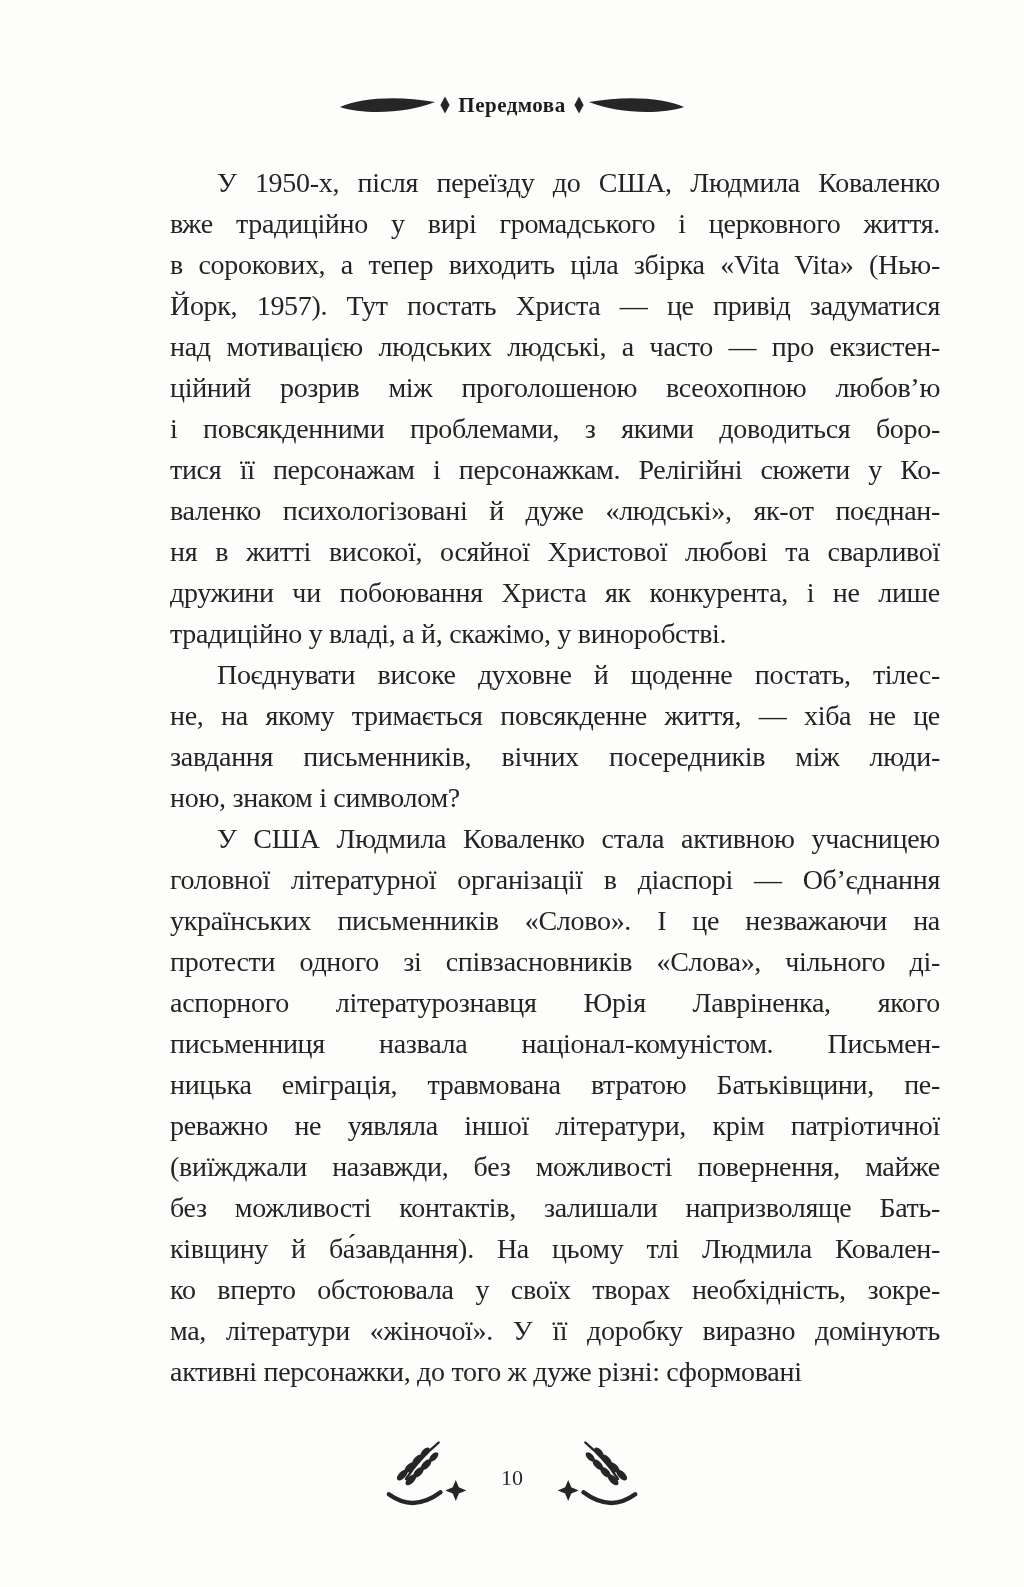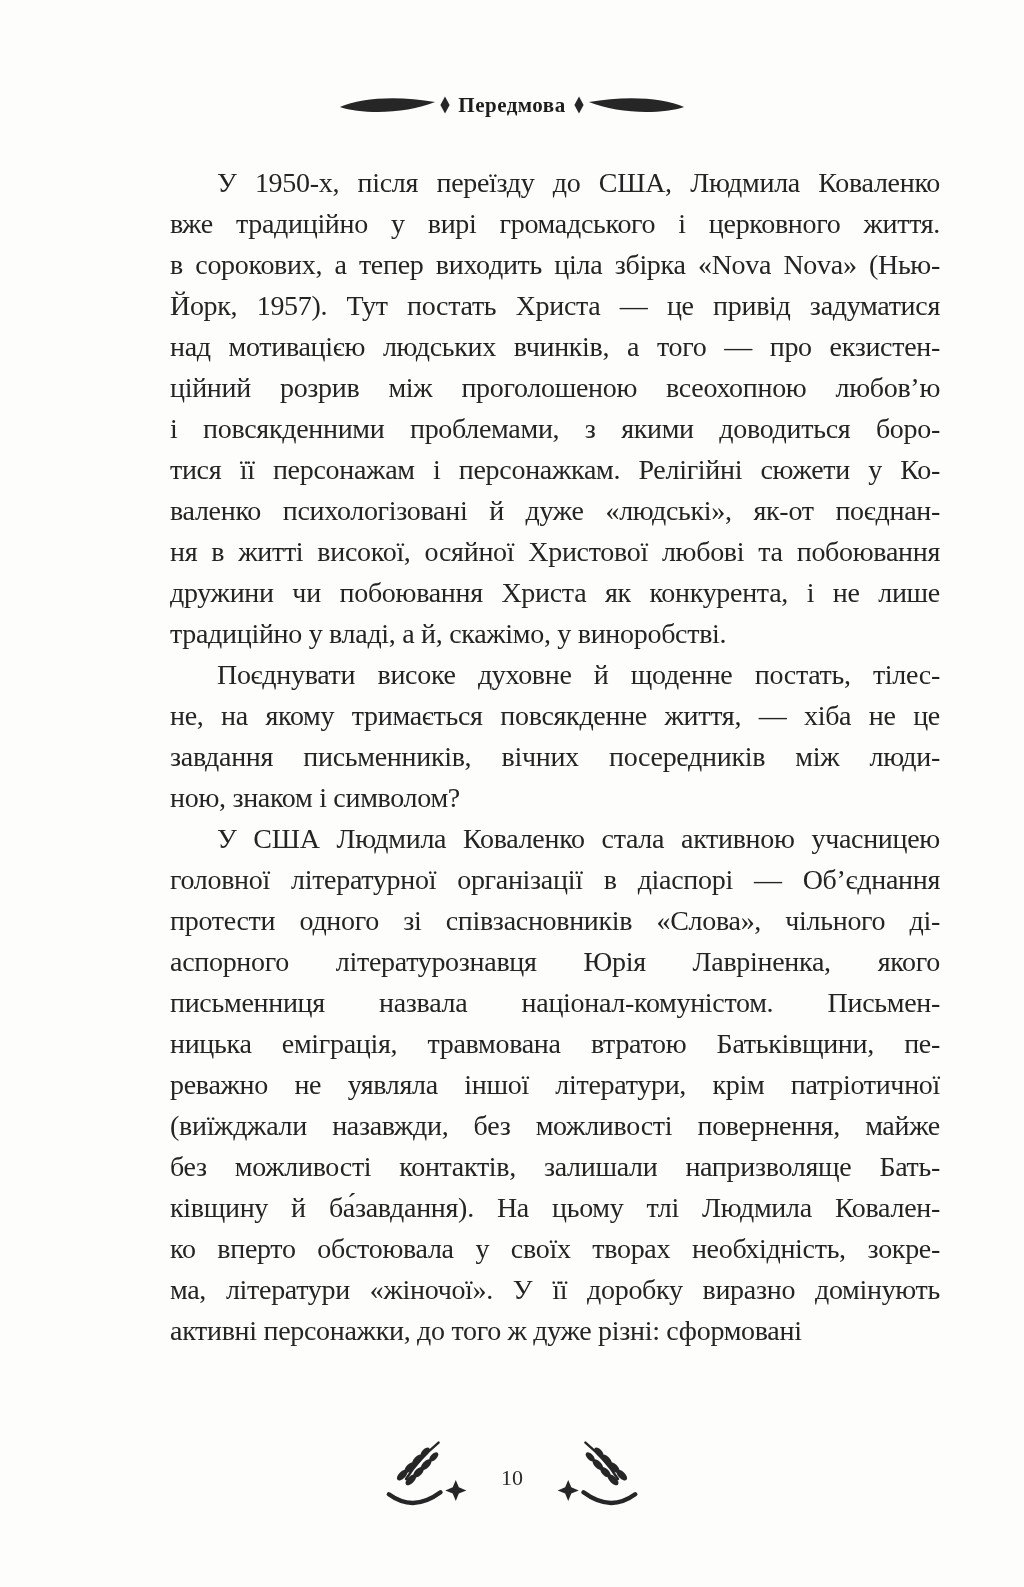--- a/index.html
+++ b/index.html
@@ -109,40 +109,41 @@
       <svg width="100" height="22" viewBox="0 0 104 22">
         <path d="M2,13 C24,3 64,1 101,8 C72,20 26,21 2,13 Z" fill="#262626"></path>
       </svg>
     </span>
   </div>
 
   <div class="text-block">
       <div class="paragraph">
         <div class="line stretch first">У 1950-х, після переїзду до США, Людмила Коваленко</div>
         <div class="line stretch">вже традиційно у вирі громадського і церковного життя.</div>
-        <div class="line stretch">в сорокових, а тепер виходить ціла збірка «Nova Nova» (Нью-</div>
+        <div class="line stretch">в сорокових, а тепер виходить ціла збірка «Vita Vita» (Нью-</div>
         <div class="line stretch">Йорк, 1957). Тут постать Христа — це привід задуматися</div>
-        <div class="line stretch">над мотивацією людських вчинків, а того — про екзистен-</div>
+        <div class="line stretch">над мотивацією людських людські, а часто — про екзистен-</div>
         <div class="line stretch">ційний розрив між проголошеною всеохопною любов’ю</div>
         <div class="line stretch">і повсякденними проблемами, з якими доводиться боро-</div>
         <div class="line stretch">тися її персонажам і персонажкам. Релігійні сюжети у Ко-</div>
         <div class="line stretch">валенко психологізовані й дуже «людські», як-от поєднан-</div>
-        <div class="line stretch">ня в житті високої, осяйної Христової любові та побоювання</div>
+        <div class="line stretch">ня в житті високої, осяйної Христової любові та сварливої</div>
         <div class="line stretch">дружини чи побоювання Христа як конкурента, і не лише</div>
         <div class="line stretch last">традиційно у владі, а й, скажімо, у виноробстві.</div>
       </div>
       <div class="paragraph">
         <div class="line stretch first">Поєднувати високе духовне й щоденне постать, тілес-</div>
         <div class="line stretch">не, на якому тримається повсякденне життя, — хіба не це</div>
         <div class="line stretch">завдання письменників, вічних посередників між люди-</div>
         <div class="line stretch last">ною, знаком і символом?</div>
       </div>
       <div class="paragraph">
         <div class="line stretch first">У США Людмила Коваленко стала активною учасницею</div>
         <div class="line stretch">головної літературної організації в діаспорі — Об’єднання</div>
+        <div class="line stretch">українських письменників «Слово». І це незважаючи на</div>
         <div class="line stretch">протести одного зі співзасновників «Слова», чільного ді-</div>
         <div class="line stretch">аспорного літературознавця Юрія Лавріненка, якого</div>
         <div class="line stretch">письменниця назвала націонал-комуністом. Письмен-</div>
         <div class="line stretch">ницька еміграція, травмована втратою Батьківщини, пе-</div>
         <div class="line stretch">реважно не уявляла іншої літератури, крім патріотичної</div>
         <div class="line stretch">(виїжджали назавжди, без можливості повернення, майже</div>
         <div class="line stretch">без можливості контактів, залишали напризволяще Бать-</div>
         <div class="line stretch">ківщину й ба́завдання). На цьому тлі Людмила Ковален-</div>
         <div class="line stretch">ко вперто обстоювала у своїх творах необхідність, зокре-</div>
         <div class="line stretch">ма, літератури «жіночої». У її доробку виразно домінують</div>

